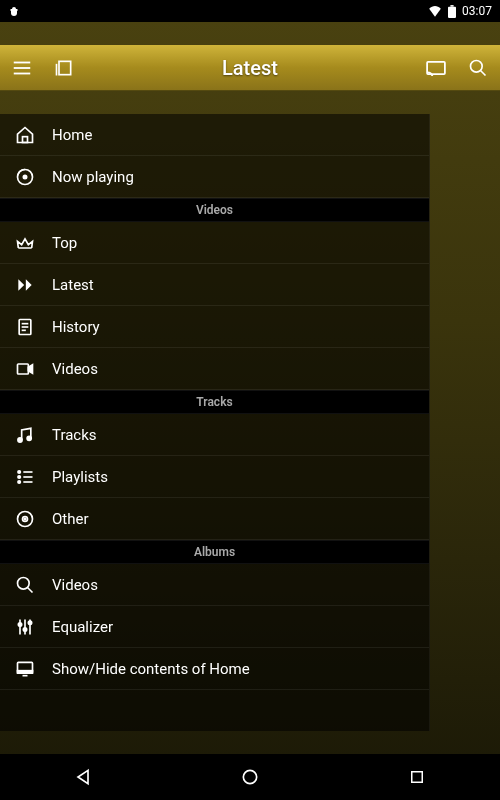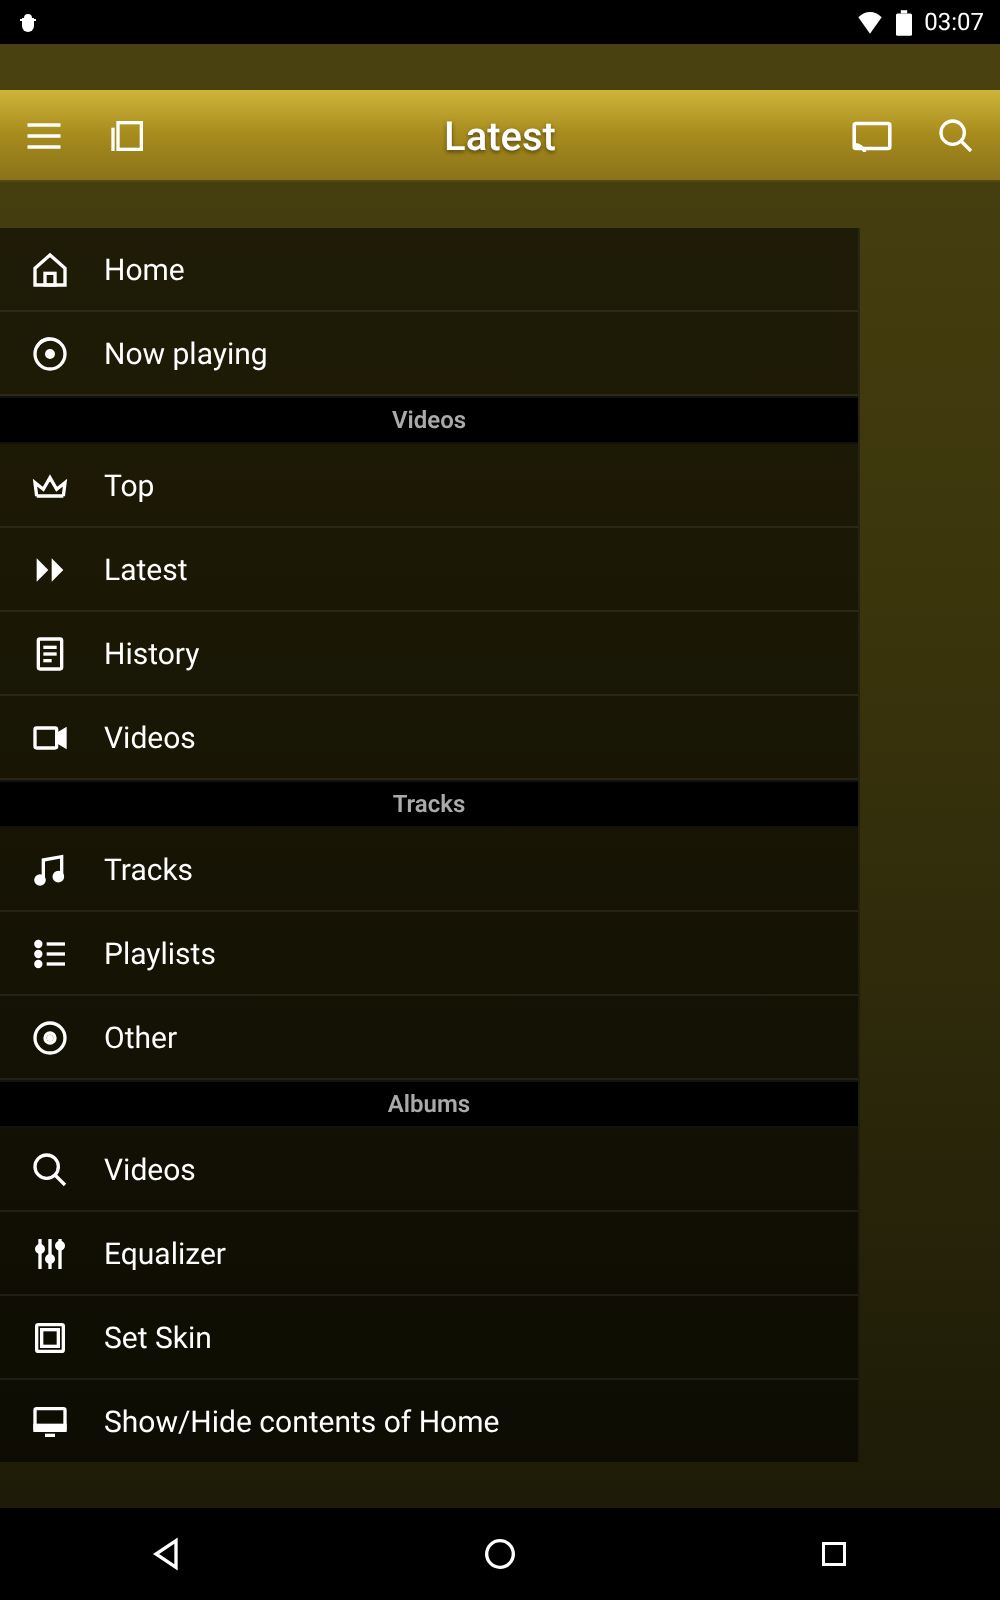--- a/index.html
+++ b/index.html
@@ -209,29 +209,20 @@
             <line x1="12" y1="3" x2="12" y2="21"></line>
             <line x1="18" y1="3" x2="18" y2="21"></line>
             <circle cx="6" cy="9" r="2" fill="#fff"></circle>
             <circle cx="12" cy="15" r="2" fill="#fff"></circle>
             <circle cx="18" cy="7" r="2" fill="#fff"></circle>
           </svg>
       </span>
       <span>Equalizer</span>
     </div>
 
-    <div class="item">
-      <span class="icon">
-        <svg width="20" height="20" viewBox="0 0 24 24" fill="none" stroke="#fff" stroke-width="2">
-            <rect x="4" y="4" width="16" height="16" rx="1"></rect>
-            <rect x="7" y="7" width="10" height="10"></rect>
-          </svg>
-      </span>
-      <span>Set Skin</span>
-    </div>
 
     <div class="item">
       <span class="icon">
         <svg width="20" height="20" viewBox="0 0 24 24" fill="none" stroke="#fff" stroke-width="2">
             <rect x="3" y="4" width="18" height="13" rx="1"></rect>
             <rect x="3" y="14" width="18" height="3" fill="#fff"></rect>
             <line x1="9" y1="20" x2="15" y2="20"></line>
           </svg>
       </span>
       <span>Show/Hide contents of Home</span>

